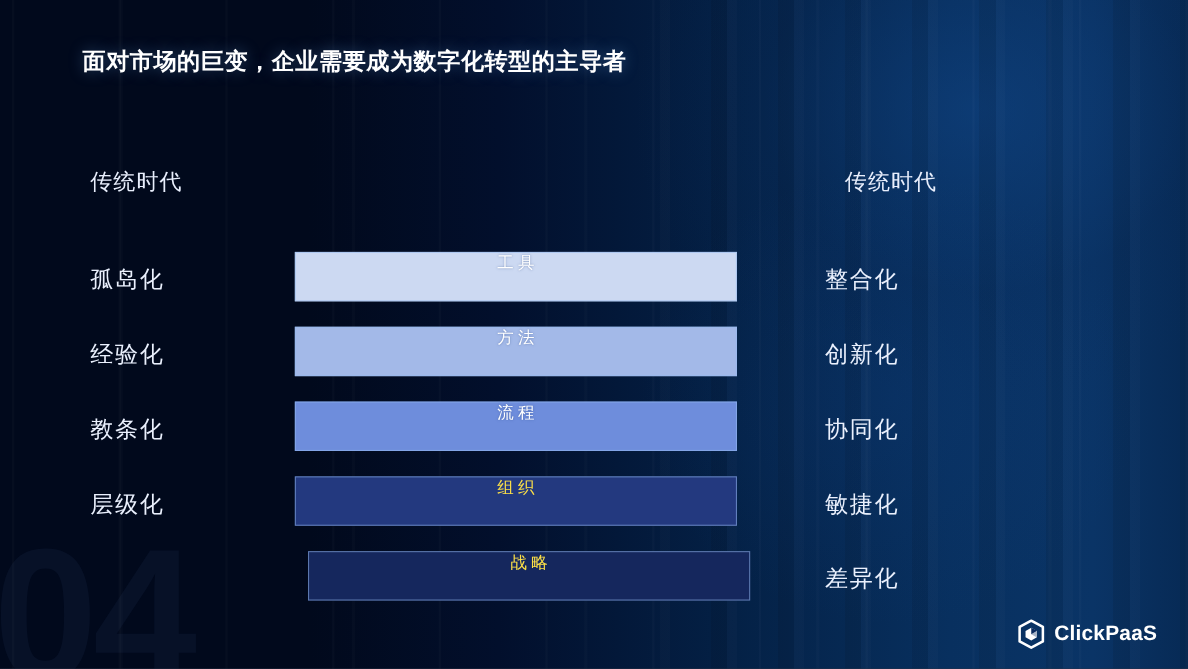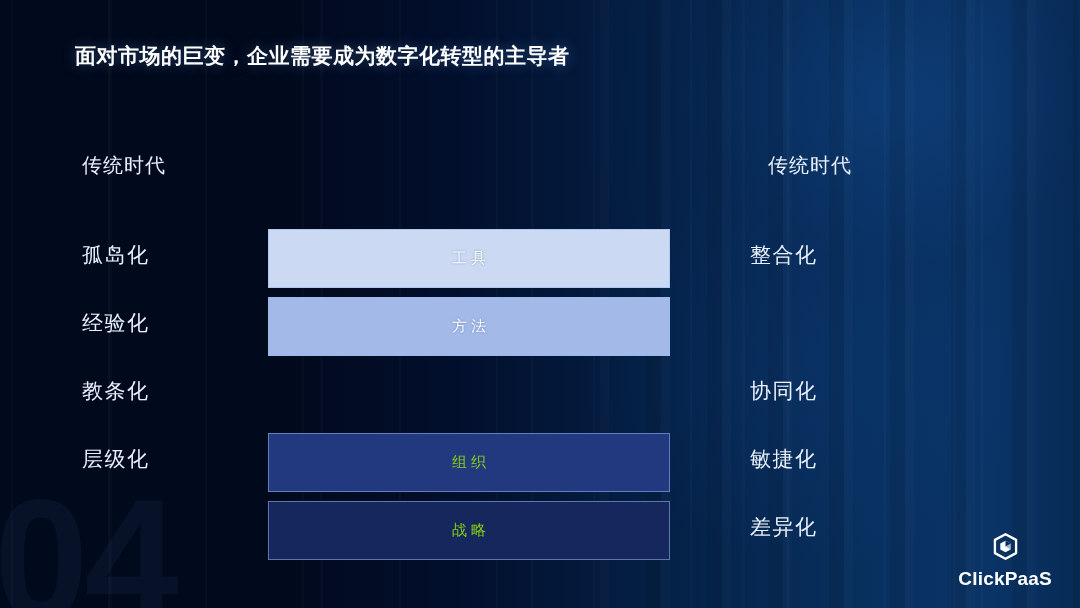--- a/index.html
+++ b/index.html
@@ -134,49 +134,47 @@
     letter-spacing: 1.5px;
     white-space: nowrap;
   }
   .side-label.left  { left: 82px; }
   .side-label.right { left: 750px; }
 
   .bar {
     position: absolute;
     left: 268px;
     width: 402px;
-    height: 59px;
+    height: 45px;
     box-sizing: border-box;
     border: 1px solid rgba(150,185,240,0.55);
     display: flex;
-    align-items: center;
     justify-content: center;
   }
   .bar-label {
     font-family: "Liberation Serif", "DejaVu Serif", serif;
     font-size: 15px;
-    color: #84cc16;
+    color: #fde047;
     letter-spacing: 4px;
     text-indent: 4px;
   }
   .bar.b1 .bar-label,
   .bar.b2 .bar-label,
   .bar.b3 .bar-label {
     color: #ffffff;
     text-shadow: 0 0 2px rgba(40,70,130,0.55);
   }
 
   .logo {
     position: absolute;
     right: 28px;
     bottom: 18px;
     display: flex;
     align-items: center;
     gap: 8px;
-    flex-direction: column;
   }
   .logo-mark {
     width: 25px;
     height: 27px;
     display: block;
   }
   .logo-text {
     font-size: 19px;
     font-weight: 700;
     color: #ffffff;
@@ -208,37 +206,41 @@
         <span class="bar-label">工具</span>
       </div>
       <div class="side-label right">整合化</div>
     </div>
 
     <div class="row">
       <div class="side-label left">经验化</div>
       <div class="bar b2" style="background: rgb(163, 185, 232);">
         <span class="bar-label">方法</span>
       </div>
+      <div class="side-label right">创新化</div>
     </div>
 
     <div class="row">
       <div class="side-label left">教条化</div>
+      <div class="bar b3" style="background: rgb(110, 141, 220);">
+        <span class="bar-label">流程</span>
+      </div>
       <div class="side-label right">协同化</div>
     </div>
 
     <div class="row">
       <div class="side-label left">层级化</div>
       <div class="bar b4" style="background: rgb(35, 57, 127);">
         <span class="bar-label">组织</span>
       </div>
       <div class="side-label right">敏捷化</div>
     </div>
 
     <div class="row">
-      <div class="bar b5" style="background: rgb(21, 39, 93);">
+      <div class="bar b5" style="background: rgb(21, 39, 93); margin-left: 12px;">
         <span class="bar-label">战略</span>
       </div>
       <div class="side-label right">差异化</div>
     </div>
 
   </div>
 
   <div class="logo">
     <svg class="logo-mark" viewBox="0 0 26 28">
       <path d="M13 1.2 L24 7.1 L24 20.9 L13 26.8 L2 20.9 L2 7.1 Z" fill="none" stroke="#ffffff" stroke-width="2.4" stroke-linejoin="round"></path>

